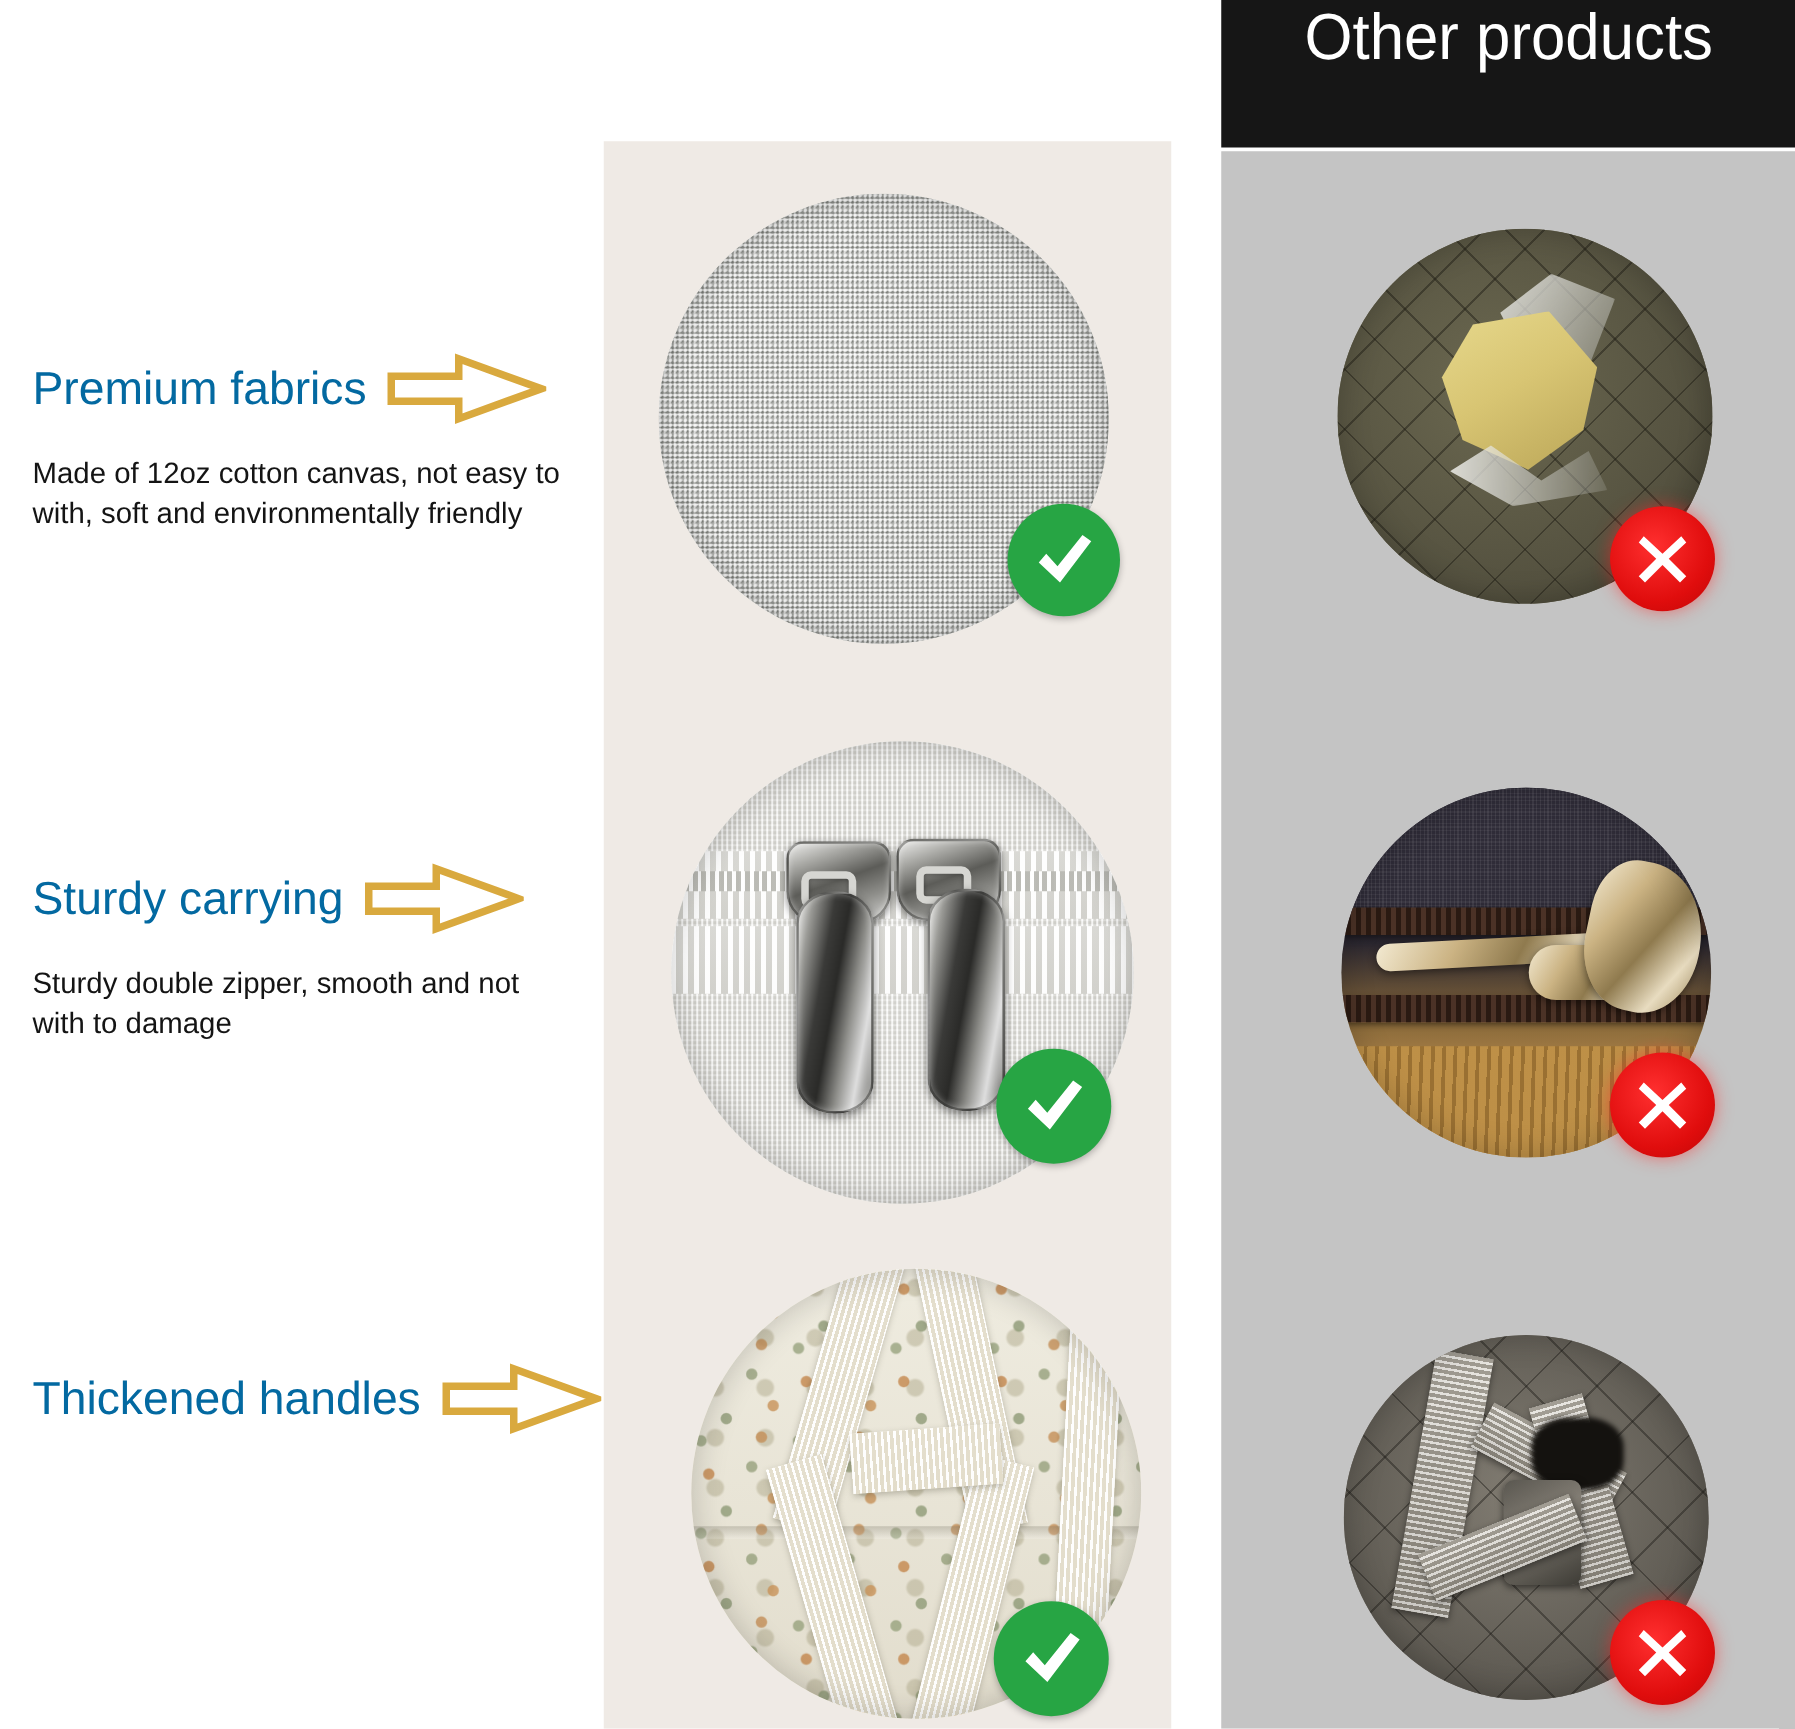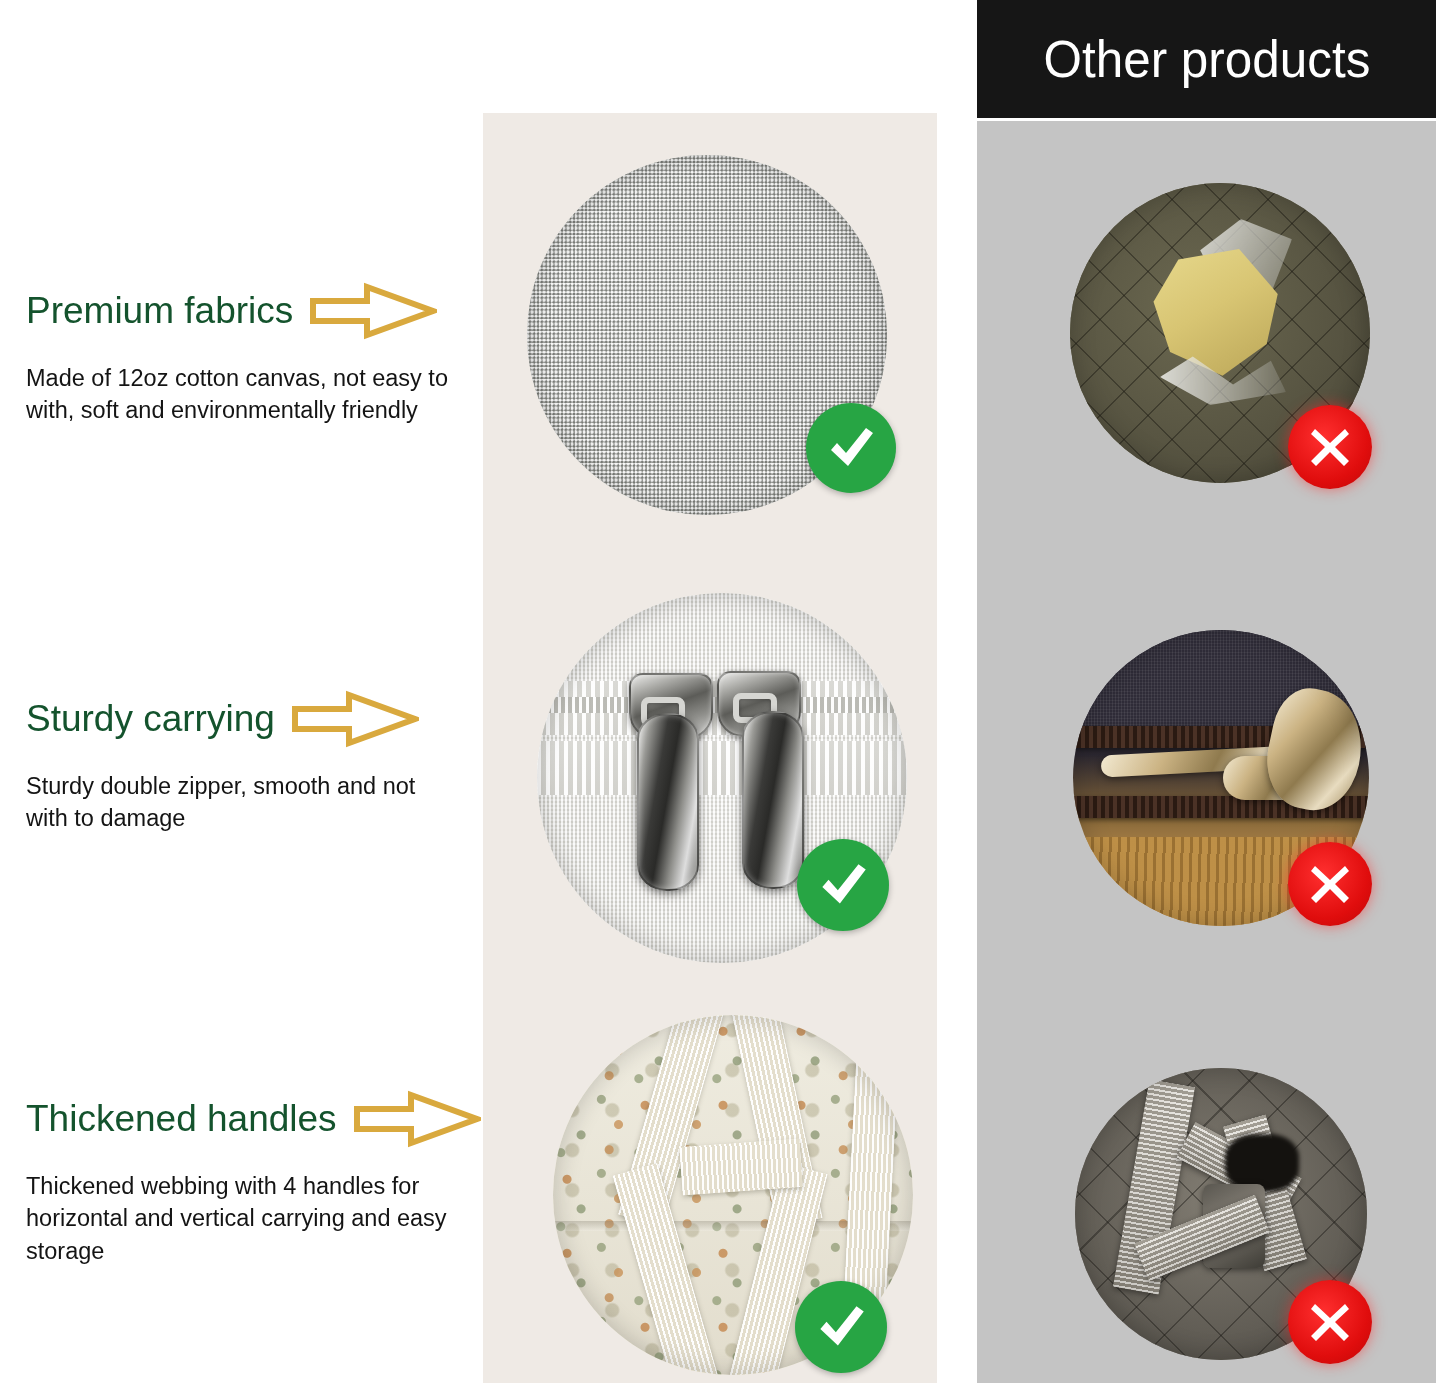--- a/index.html
+++ b/index.html
@@ -30,21 +30,21 @@
     background:rgba(255,255,255,.22);
   }
   .hdr-ours-txt{
     font-size:62px; color:#0b0b0b; letter-spacing:.5px;
     transform:scaleX(.78); transform-origin:center;
     white-space:nowrap; font-weight:400;
   }
   .hdr-other{
     position:absolute; left:977px; top:0; width:459px; height:118px;
     background:#161616;
-    display:flex; align-items:center; justify-content:center;
+    display:flex; justify-content:center;
   }
   .hdr-other-txt{
     font-size:52px; color:#ffffff; white-space:nowrap;
     transform:scaleX(.95); transform-origin:center;
   }
 
   
   .photo-col{
     position:absolute; left:483px; top:113px; width:454px; height:1270px;
     background:#efeae5;
@@ -57,21 +57,21 @@
   }
 
   
   .feature{
     position:absolute; left:26px; width:445px;
   }
   .feature-head{
     display:flex; align-items:center; gap:16px;
   }
   .feature-title{
-    font-size:37px; color:#14532d; white-space:nowrap; line-height:1.05;
+    font-size:37px; color:#0369a1; white-space:nowrap; line-height:1.05;
   }
   .arrow-ico{ flex:0 0 auto; display:block; }
   .feature-body{
     margin-top:22px; font-size:23.5px; line-height:1.38; color:#141414;
     max-width:430px;
   }
 
   
   .circ{
     position:absolute; border-radius:50%; overflow:hidden;
@@ -271,21 +271,20 @@
     <div class="feature-body">Sturdy double zipper, smooth and not with to damage</div>
   </div>
 
   <div class="feature" style="top:1090px;">
     <div class="feature-head">
       <span class="feature-title">Thickened handles</span>
       <svg class="arrow-ico" width="128" height="58" viewBox="0 0 128 58">
         <path d="M4 19 H58 V5 L124 29 L58 53 V39 H4 Z" fill="none" stroke="#d9a93e" stroke-width="6" stroke-linejoin="miter"></path>
       </svg>
     </div>
-    <div class="feature-body">Thickened webbing with 4 handles for horizontal and vertical carrying and easy storage</div>
   </div>
 
   <div class="circ" style="left:527px; top:155px; width:360px; height:360px;">
     <div class="circ-inner tex-canvas"></div>
     <div class="vignette"></div>
   </div>
   <div class="badge badge-good" style="left:806px; top:403px; width:90px; height:90px;">
     <svg width="60" height="60" viewBox="0 0 60 60">
       <path d="M10 32 L16 25 L25 35 L45 10 L52 15 L27 48 Z" fill="#ffffff"></path>
     </svg>

